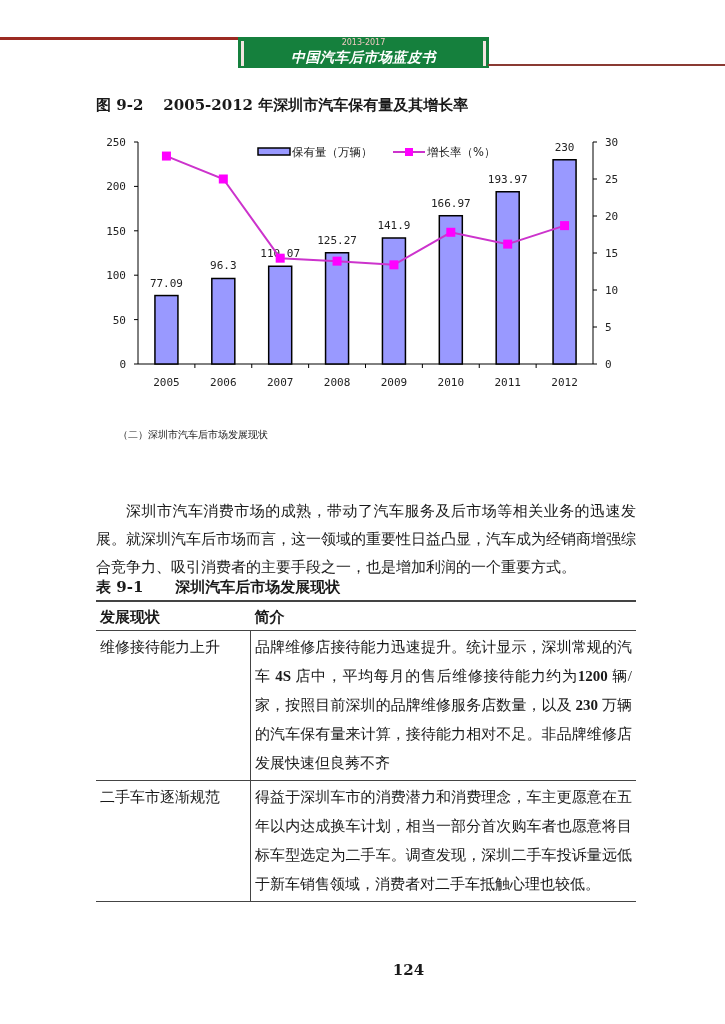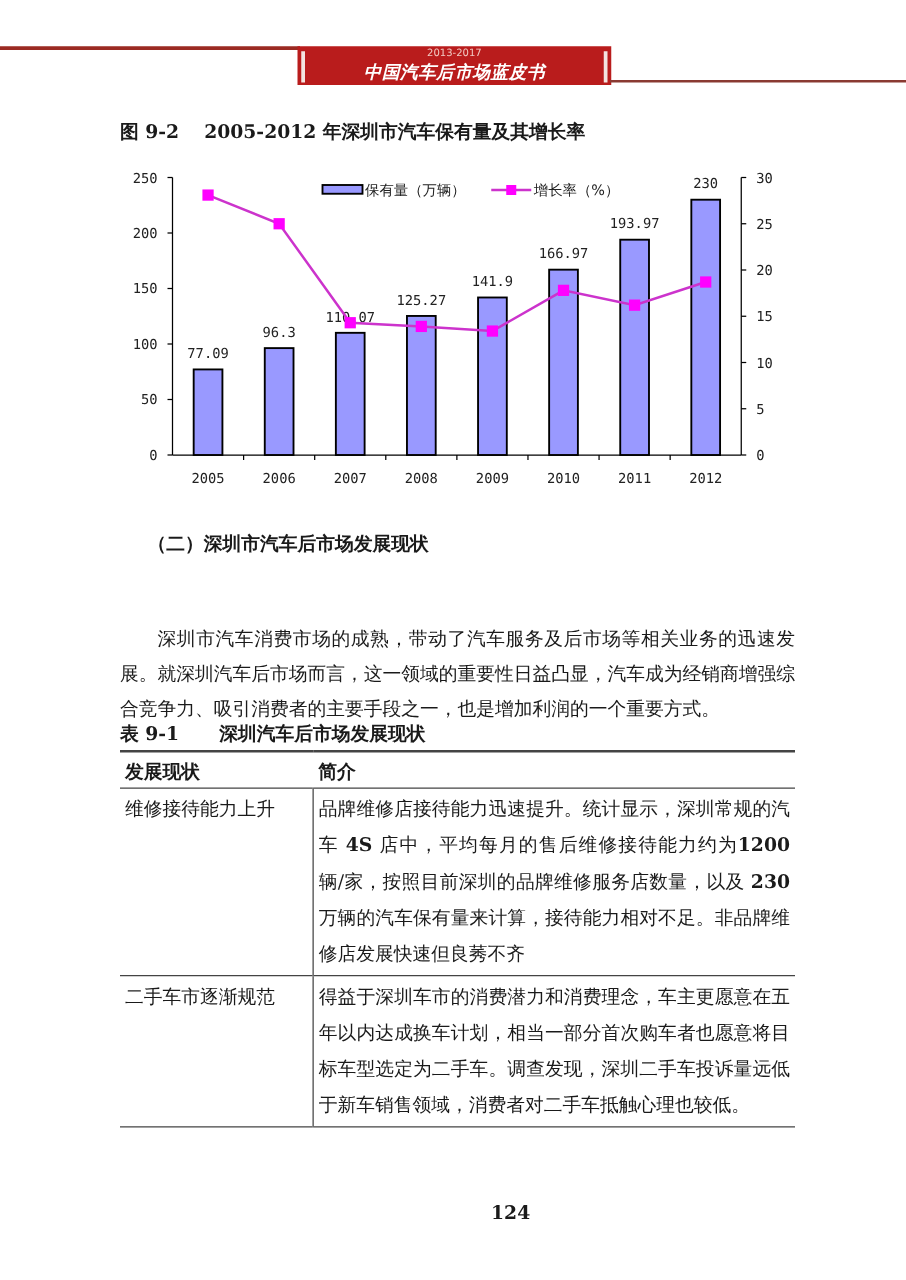--- a/index.html
+++ b/index.html
@@ -2,21 +2,21 @@
 <html><head>
 <meta charset="utf-8">
 <style>
   html, body { margin: 0; padding: 0; background: #ffffff; }
   body { width: 725px; height: 1024px; position: relative; overflow: hidden;
          font-family: "DejaVu Serif", "Liberation Serif", serif; color: #1a1a1a; }
 
   
   .hdr-line-left { position: absolute; left: 0; top: 37px; width: 240px; height: 3px; background: #9b2a22; }
   .hdr-line-right { position: absolute; left: 488px; top: 64px; width: 237px; height: 2px; background: #8a3a32; }
-  .hdr-box { position: absolute; left: 238px; top: 37px; width: 251px; height: 31px; background: #b91c1c; }
+  .hdr-box { position: absolute; left: 238px; top: 37px; width: 251px; height: 31px; background: #15803d; }
   .hdr-box .bar-l, .hdr-box .bar-r { position: absolute; top: 4px; width: 3px; height: 25px; background: #f3e4e0; }
   .hdr-box .bar-l { left: 3px; }
   .hdr-box .bar-r { right: 3px; }
   .hdr-years { position: absolute; left: 0; right: 0; top: 1px; text-align: center; font-family: "DejaVu Sans", sans-serif;
                font-size: 8px; color: #f1c9c2; letter-spacing: 0px; }
   .hdr-title { position: absolute; left: 0; right: 0; top: 12px; text-align: center; font-family: "DejaVu Sans", sans-serif;
                font-size: 14px; font-weight: bold; font-style: italic; color: #ffffff; letter-spacing: 0.5px; }
 
   
   .fig-caption { position: absolute; left: 96px; top: 96px; font-size: 15px; font-weight: bold; white-space: nowrap; }
@@ -24,33 +24,33 @@
 
   
   .chart { position: absolute; left: 0; top: 0; width: 725px; height: 400px; }
   .chart svg { position: absolute; left: 0; top: 0; }
   .tick-label { font-family: "DejaVu Sans Mono", monospace; font-size: 11px; fill: #222; }
   .data-label { font-family: "DejaVu Sans Mono", monospace; font-size: 11px; fill: #222; }
   .legend-text { font-family: "DejaVu Sans", sans-serif; font-size: 11.5px; fill: #222; }
 
   
   .p { position: absolute; left: 96px; width: 540px; font-size: 15px; line-height: 28px; text-align: justify; margin-top: 48px; }
-  .section-heading { position: absolute; left: 118px; top: 421px; font-size: 15px; line-height: 28px; font-weight: bold; }
+  .section-heading { position: absolute; left: 118px; top: 421px; font-size: 10px; line-height: 28px; }
   .para { top: 449px; text-indent: 30px; }
 
   
   .tbl-caption { position: absolute; left: 96px; top: 578px; font-size: 15px; font-weight: bold; white-space: nowrap; }
   .tbl-caption .num { margin-right: 32px; text-align: right; }
   .tbl { position: absolute; left: 96px; top: 600px; width: 540px; border-collapse: collapse; font-size: 15px; }
   .tbl th { text-align: left; font-weight: bold; padding: 2px 4px 0 4px; height: 26px; font-family: "DejaVu Sans", sans-serif; font-size: 15px; }
   .tbl td { vertical-align: top; padding: 2px 4px 2px 4px; line-height: 29px; }
   .tbl thead tr { border-top: 2px solid #444; border-bottom: 1.5px solid #444; }
   .tbl tbody tr { border-bottom: 1.5px solid #444; }
   .tbl td.c1 { width: 146px; border-right: 1.5px solid #444; white-space: nowrap; }
-  .tbl td.c2 { text-align: justify; }
+  .tbl td.c2 { text-align: justify; font-family: Liberation Serif, serif; }
   .b { font-weight: bold; }
 
   
   .page-num { position: absolute; left: 0; width: 725px; top: 961px; text-align: center; font-size: 15px; font-weight: bold; padding-left: 46px; }
 </style>
 </head>
 <body>
 
 <div class="hdr-line-left"></div>
 <div class="hdr-box">

